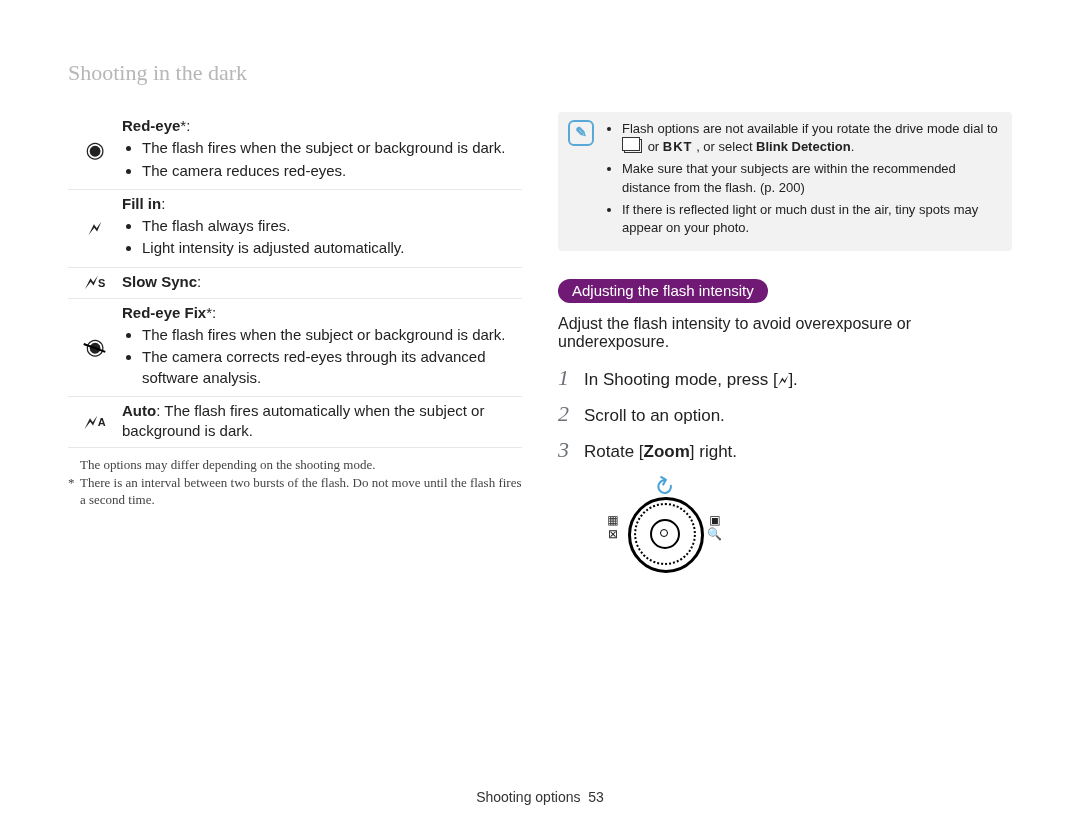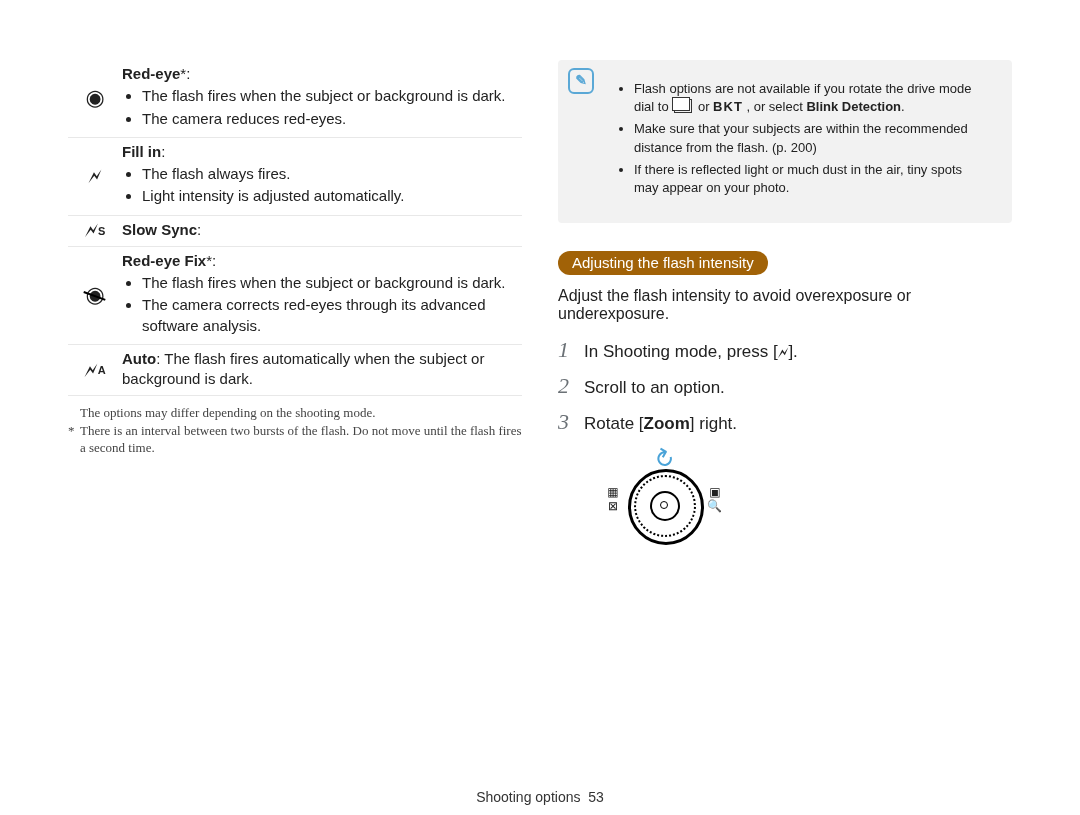--- a/index.html
+++ b/index.html
@@ -88,35 +88,35 @@
   }
   .info-icon {
     width: 22px; height: 22px; flex: none;
     border: 2px solid #5aa8d6;
     border-radius: 6px;
     color: #5aa8d6;
     display: flex; align-items: center; justify-content: center;
     font-weight: bold;
     font-size: 14px;
   }
-  ul.info-list { margin: 12px; padding-left: 18px; }
+  ul.info-list { margin: 0; padding-left: 18px; }
   ul.info-list li { margin-bottom: 4px; }
   .inline-icon {
     display: inline-block;
     vertical-align: middle;
     margin: 0 2px;
   }
   .drive-multi { width:16px; height:12px; border:1px solid #333; position:relative; display:inline-block; vertical-align:-2px;}
   .drive-multi::before { content:""; position:absolute; left:-3px; top:-3px; width:16px; height:12px; border:1px solid #333; background:#fff;}
   .bkt { font-weight:bold; letter-spacing:1px; }
 
   
   .pill {
     display: inline-block;
-    background: #a16207;
+    background: #701a75;
     color: #fff;
     border-radius: 12px;
     padding: 3px 14px 4px 14px;
     font-size: 15px;
     margin-top: 28px;
     margin-bottom: 12px;
   }
   .right p.lead { font-size: 16px; margin: 0 0 14px 0; }
 
   
@@ -210,20 +210,21 @@
   .fl-eye { font-size: 22px; }
   .fl-bolt { font-size: 20px; }
   .sup { font-size: 11px; font-weight: bold; vertical-align: super; }
   .strike-eye { position: relative; display:inline-block;}
   .strike-eye::after { content:""; position:absolute; left:-2px; right:-2px; top:50%; border-top:2px solid #000; transform:rotate(20deg);}
 </style>
 </head>
 <body>
 
 <div class="page">
+  <div class="section-title">Shooting in the dark</div>
 
   <div class="cols">
 
     <div class="left">
       <div class="table">
 
         <div class="trow">
           <div class="icon-cell">
               <span class="fl-eye">◉</span>
             </div>

